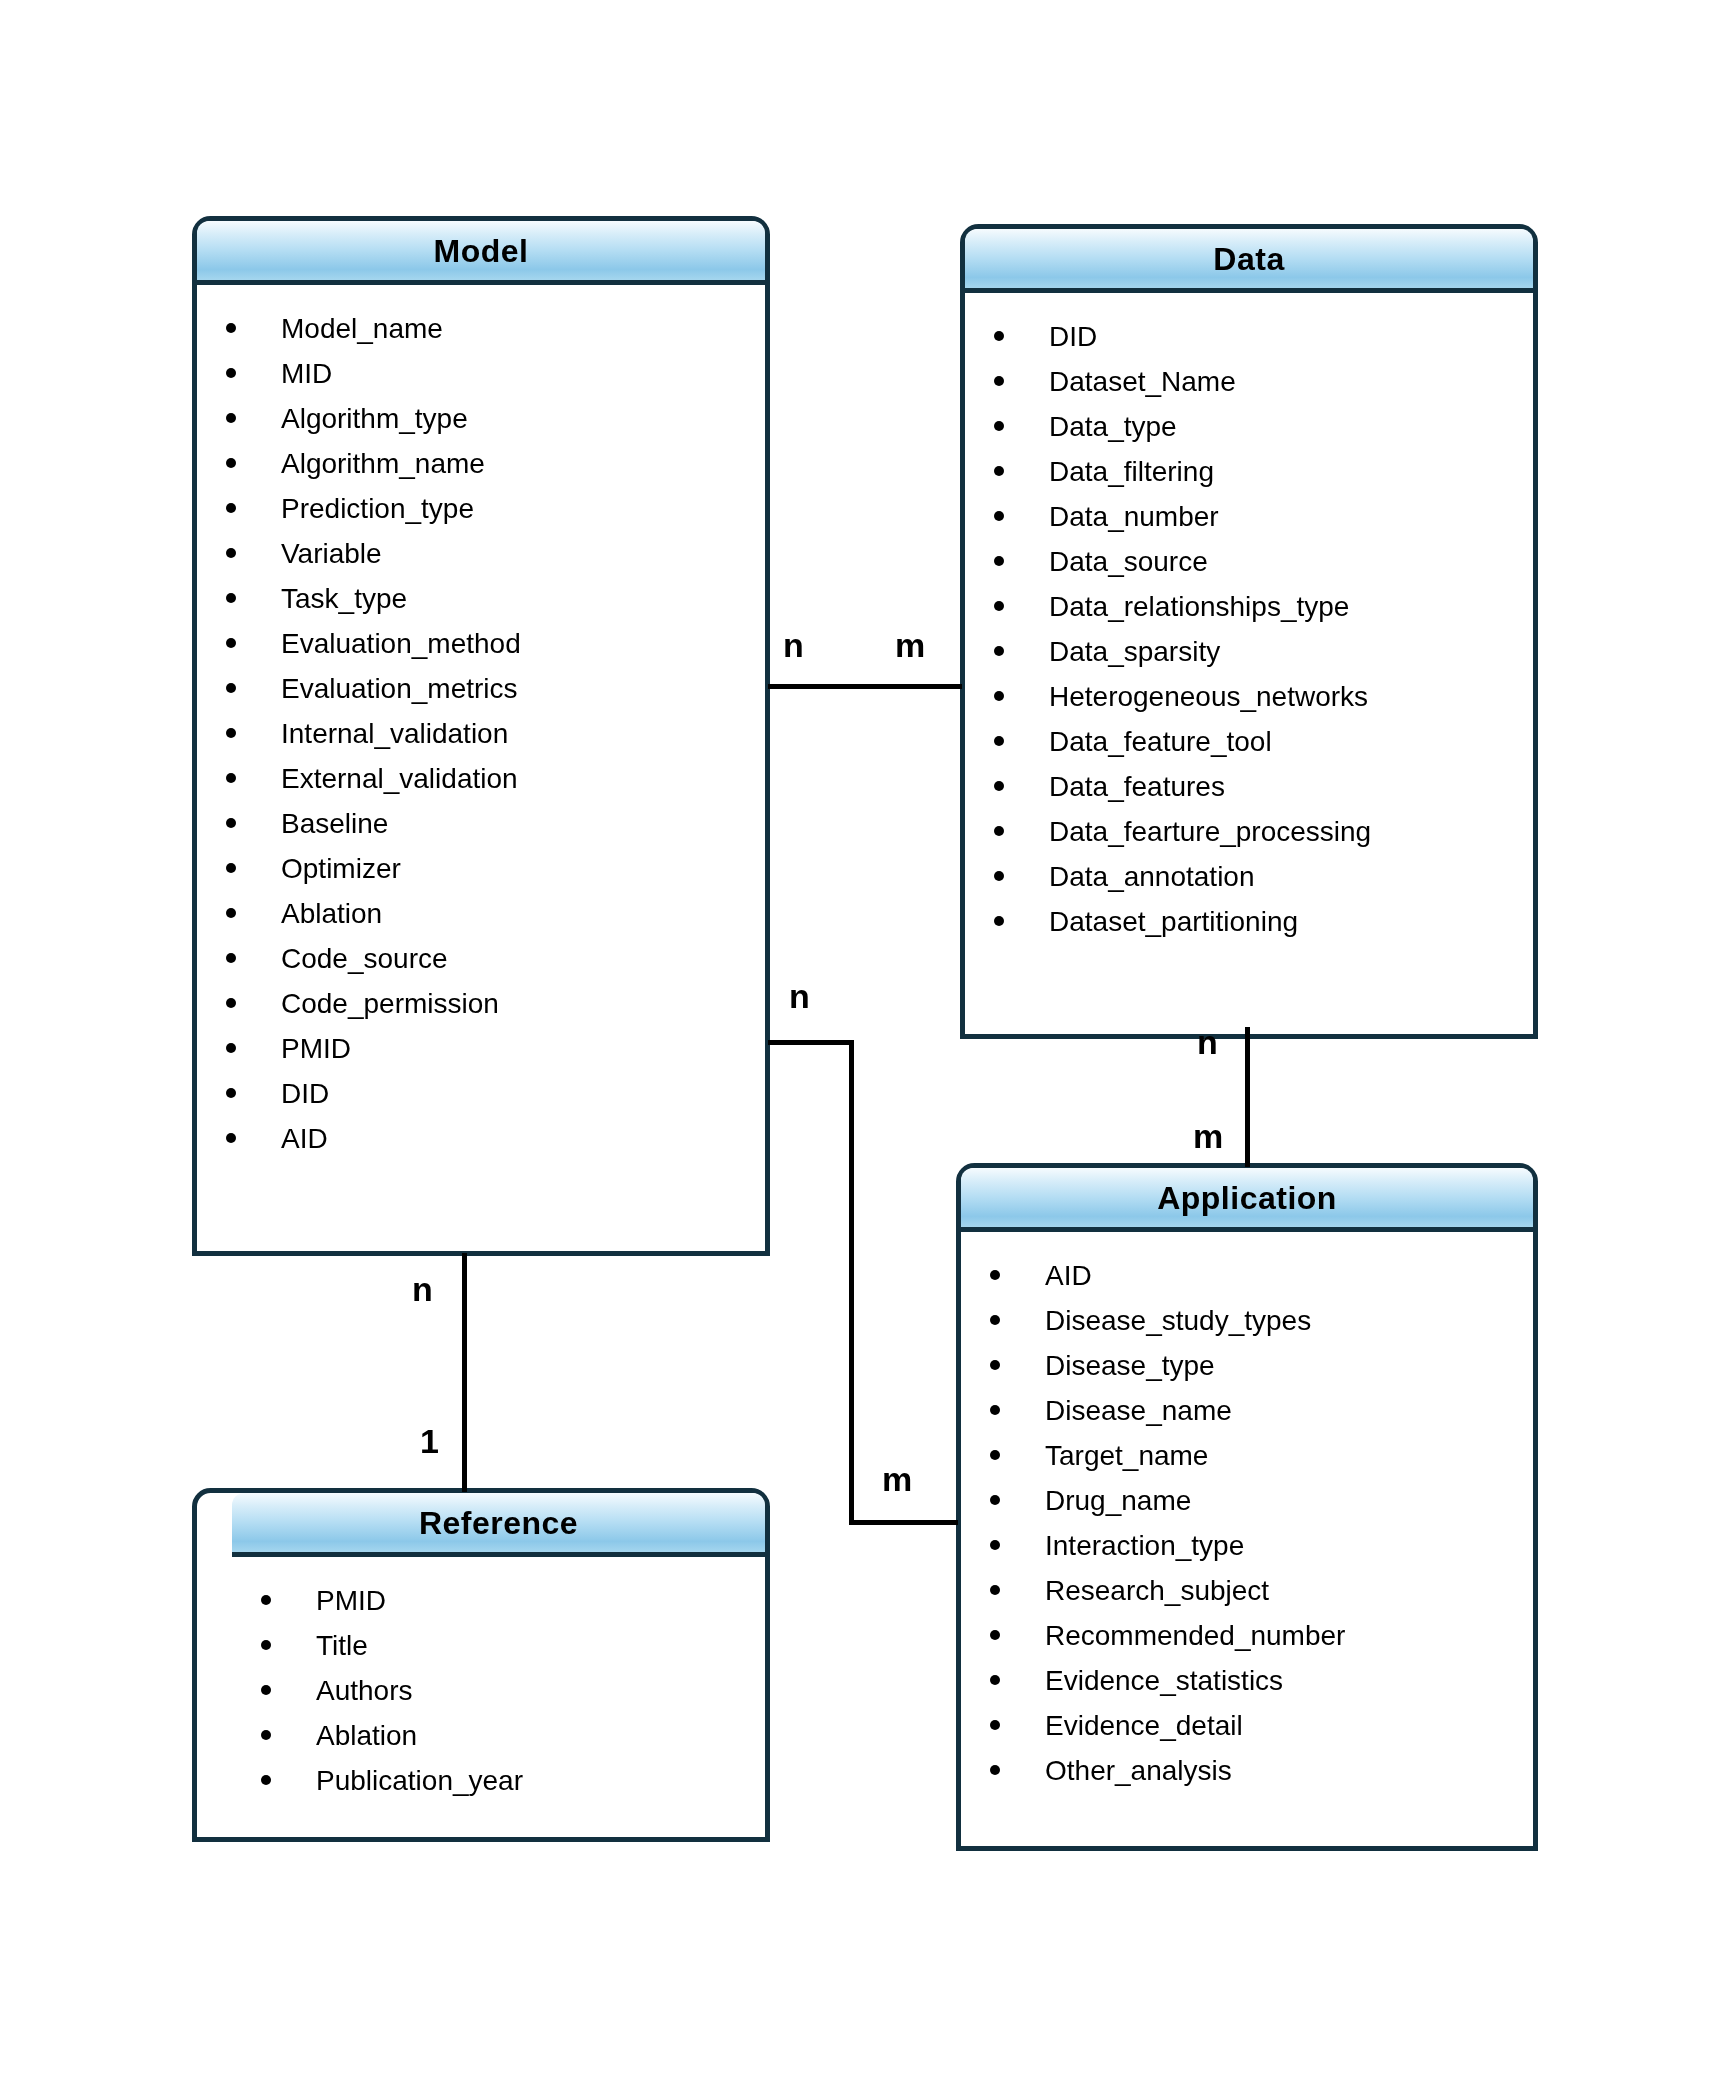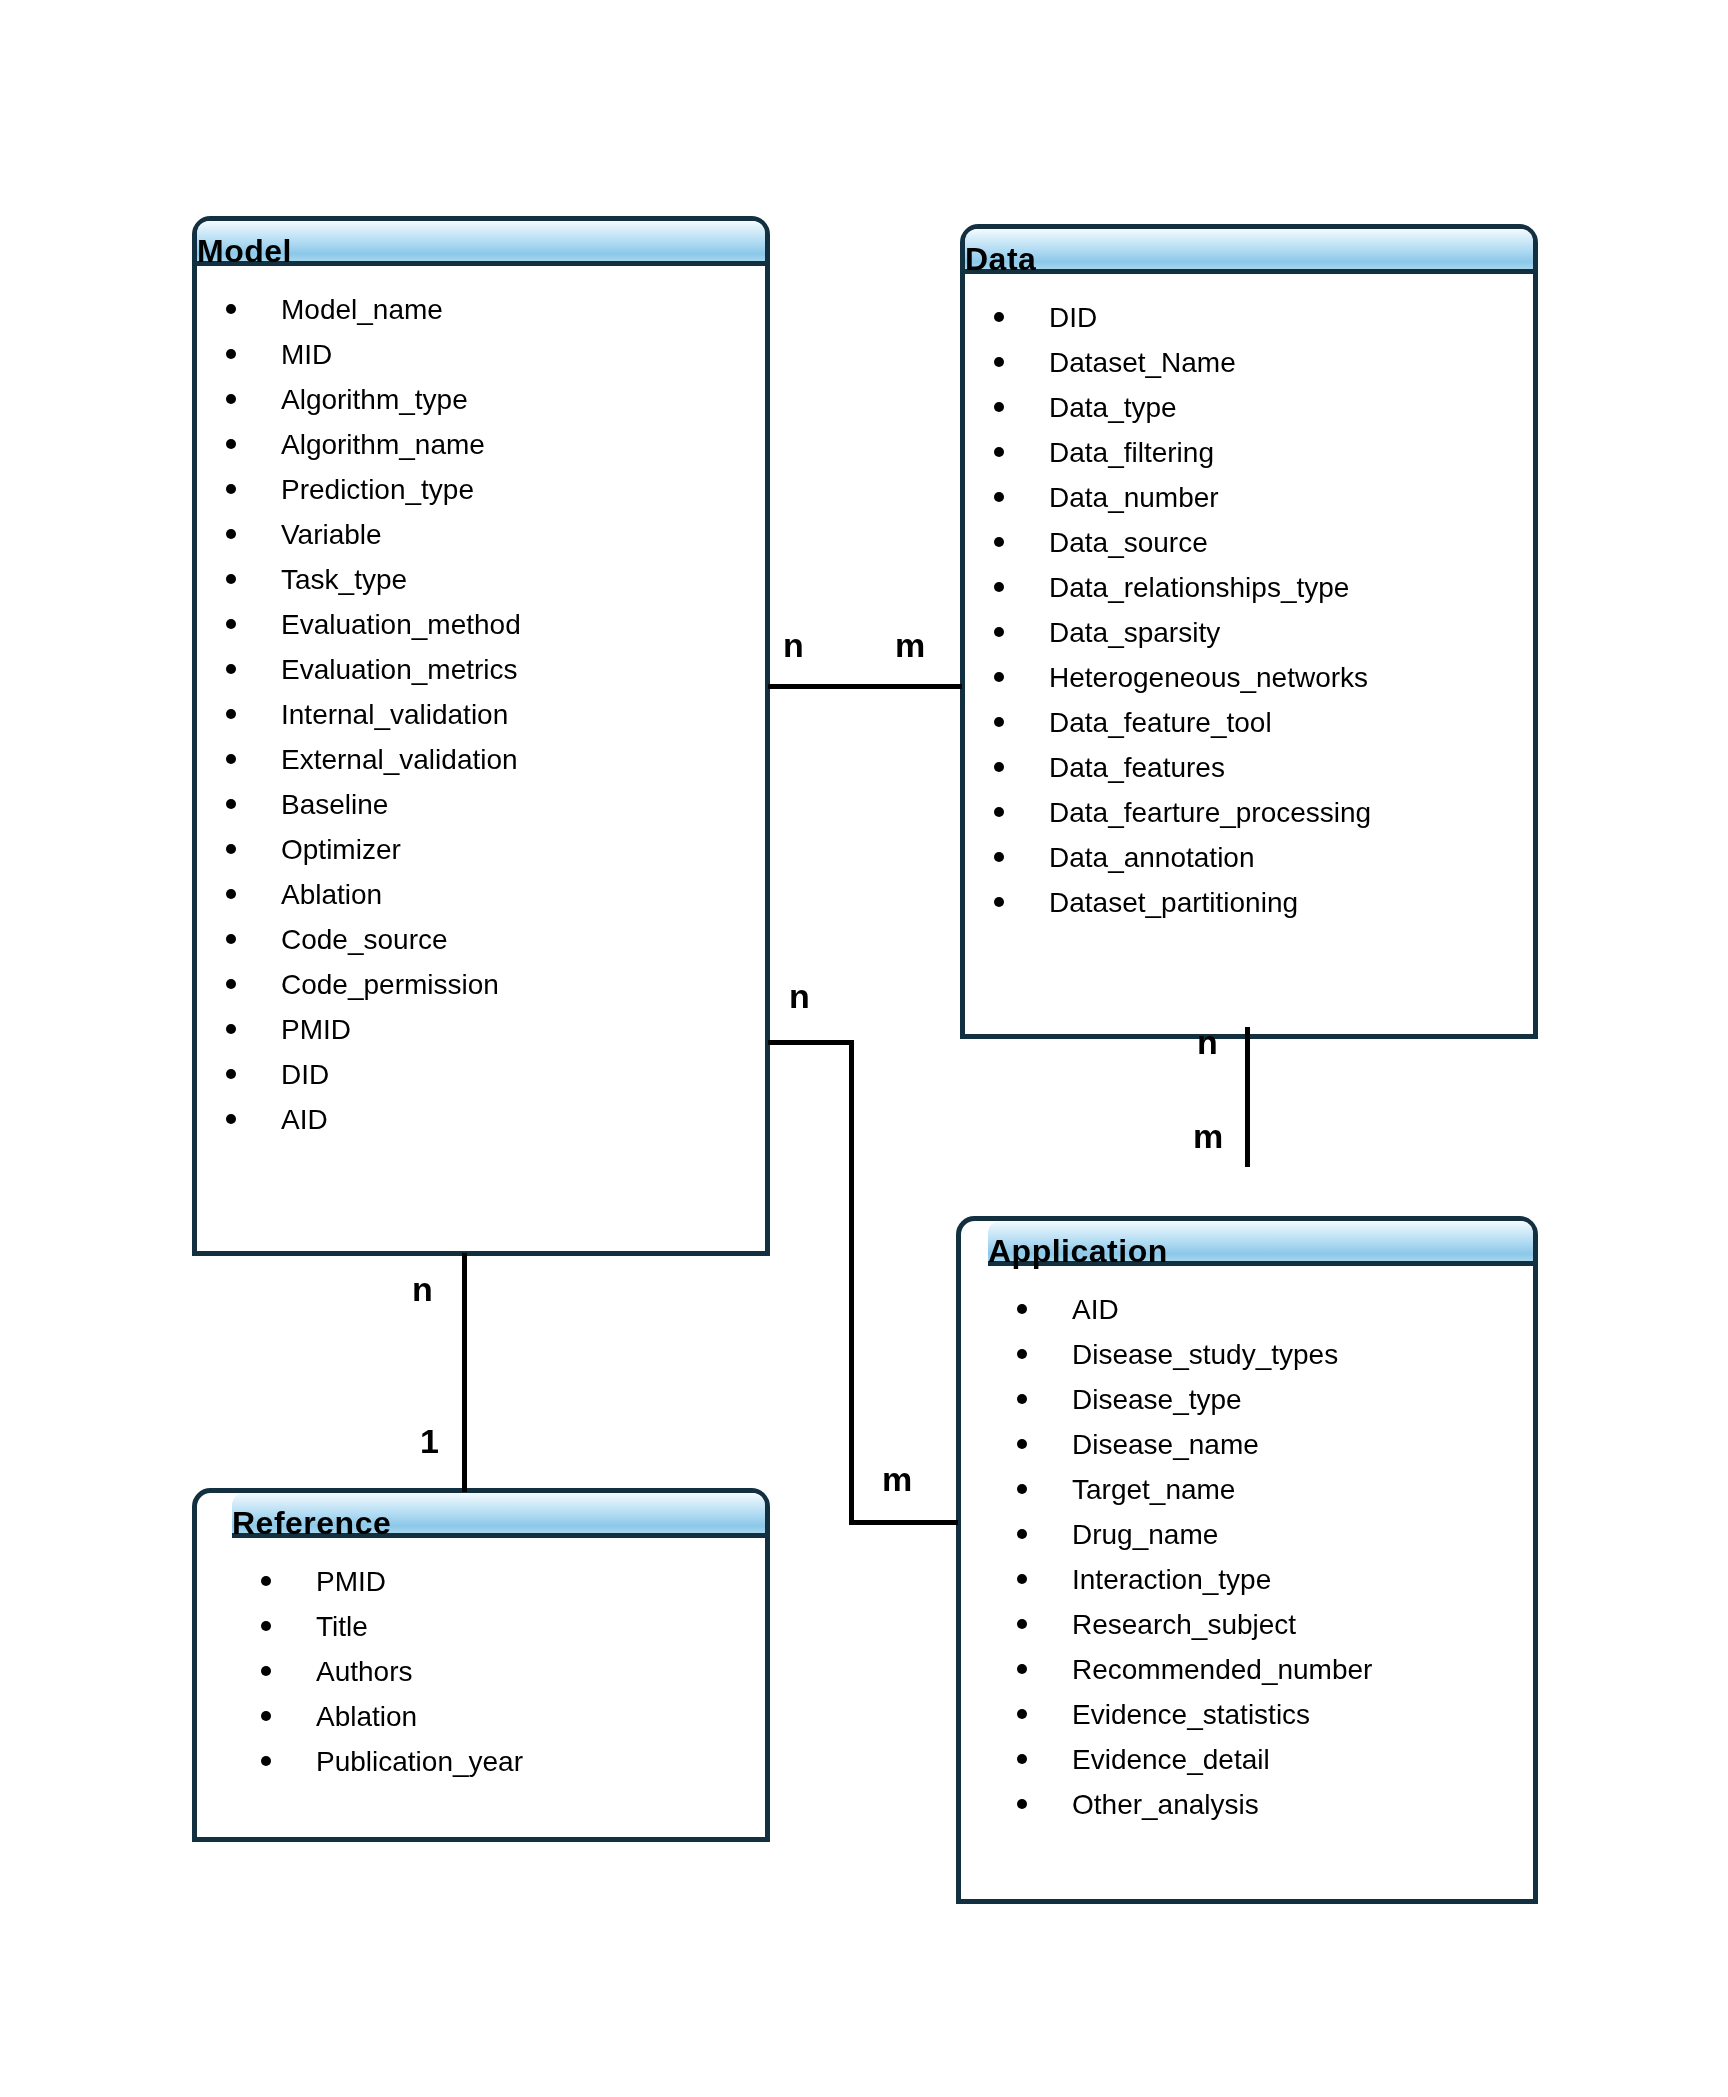--- a/index.html
+++ b/index.html
@@ -20,30 +20,30 @@
   
   .entity {
     position: absolute;
     box-sizing: border-box;
     border: 5.6px solid #12303f;
     border-radius: 18.6px 18.6px 0 0;
     background: #ffffff;
   }
   .entity-header {
     box-sizing: border-box;
-    height: 45px;
+    height: 64px;
     border-bottom: 5.6px solid #12303f;
     border-radius: 12px 12px 0 0;
     background: linear-gradient(180deg,
       #f6fbfe 0%,
       #d7edf9 22%,
       #b4ddf3 50%,
       #8cc8e9 82%,
       #a5d6ee 100%);
-    text-align: left;
+    text-align: center;
   }
   .entity-title {
     display: inline-block;
     font-size: 32px;
     font-weight: bold;
     line-height: 60px;
     letter-spacing: 0.5px;
   }
   .entity-attrs {
     list-style: none;
@@ -65,21 +65,21 @@
     top: 17.7px;
     width: 10.3px;
     height: 10.3px;
     border-radius: 50%;
     background: #000000;
   }
 
   #entity-model       { left: 192px;  top: 216px;  width: 578px; height: 1040px; }
   #entity-data        { left: 960px; top: 224px;  width: 578px; height: 815px;  }
   #entity-reference   { left: 192px;  top: 1488px; width: 578px; height: 354px; padding-left: 35px;  }
-  #entity-application { left: 956px; top: 1216px; width: 582px; height: 688px; padding-left: 27px;  }
+  #entity-application { left: 956px; top: 1163px; width: 582px; height: 688px;  }
 
   
   .rel-line {
     position: absolute;
     background: #000000;
   }
   #line-model-data      { left: 768px;  top: 684px;  width: 194px; height: 4.7px;  }
   #line-model-app-h1    { left: 768px;  top: 1040px; width: 86px;  height: 4.7px;  }
   #line-model-app-v     { left: 849px;  top: 1040px; width: 4.7px;   height: 485px;}
   #line-model-app-h2    { left: 849px;  top: 1520px; width: 109px; height: 4.7px;  }

